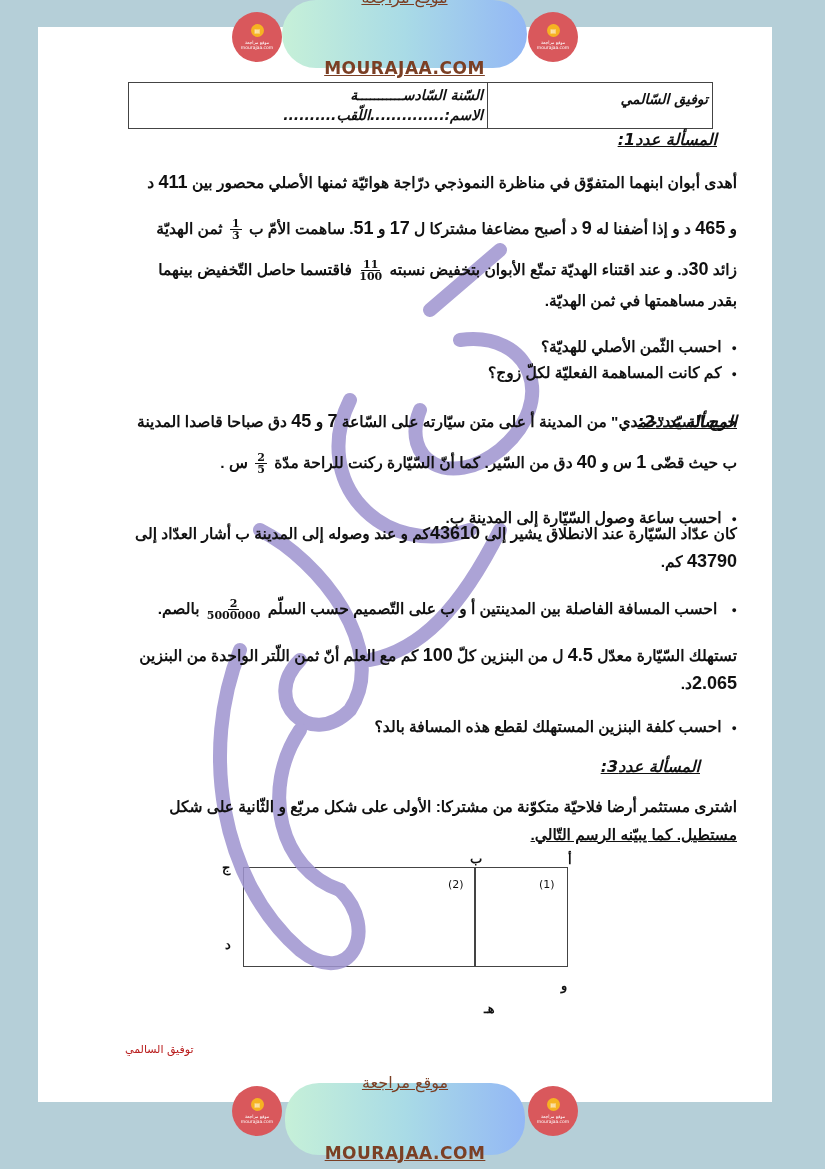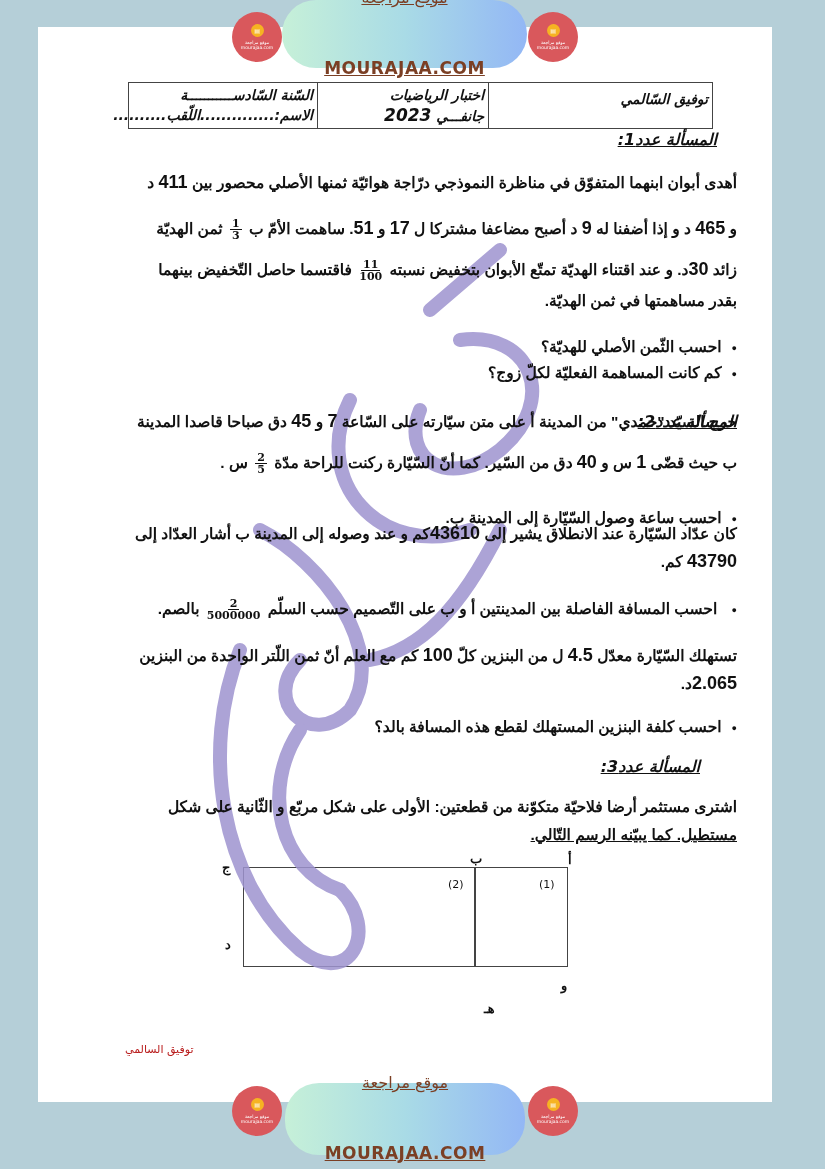--- a/index.html
+++ b/index.html
@@ -95,24 +95,20 @@
   <div class="en">MOURAJAA.COM</div>
 </div>
 <div class="badge" style="left:528px;top:12px;">
   <div class="dot">▤</div>
   <div class="lbl">موقع مراجعة mourajaa.com</div>
 </div>
 
 <div class="hdr">
   <div class="cell c3">
     <div class="t-line" style="padding-top:4px;">توفيق السّالمي</div>
-  </div>
-  <div class="cell c2">
-    <div class="t-line">اختبار الرياضيات</div>
-    <div class="t-line"><span>جانفـــي</span> <span class="year">2023</span></div>
   </div>
   <div class="cell c1">
     <div class="t-line">السّنة السّادســـــــــــة</div>
     <div class="t-line">الاسم:..............اللّقب..........</div>
   </div>
 </div>
 
 <svg class="wm" viewBox="0 0 440 760">
   <g fill="none" stroke="#9e93cf" stroke-width="14" stroke-linecap="round">
     <path d="M230 80 L300 20"></path>
@@ -171,21 +167,21 @@
 </div>
 <div class="txt" style="right:88px;top:645px;">
   <span>تستهلك السّيّارة معدّل </span><span class="num">4.5</span><span> ل من البنزين كلّ </span><span class="num">100</span><span> كم مع العلم أنّ ثمن اللّتر الواحدة من البنزين</span>
 </div>
 <div class="txt" style="right:88px;top:673px;">
   <span class="num">2.065</span><span>د.</span>
 </div>
 <div class="txt bullet" style="right:88px;top:718px;">احسب كلفة البنزين المستهلك لقطع هذه المسافة بالد؟</div>
 
 <div class="title-u" style="right:125px;top:757px;">المسألة عدد3:</div>
-<div class="txt" style="right:88px;top:798px;">اشترى مستثمر أرضا فلاحيّة متكوّنة من  قطعتين: الأولى على شكل مربّع و الثّانية على شكل</div>
+<div class="txt" style="right:88px;top:798px;">اشترى مستثمر أرضا فلاحيّة متكوّنة من  مشتركا: الأولى على شكل مربّع و الثّانية على شكل</div>
 <div class="txt" style="right:88px;top:826px;text-decoration:underline;">مستطيل. كما يبيّنه الرسم التّالي.</div>
 
 <div class="fig">
   <div class="split"></div>
   <div class="fnum" style="left:204px;top:10px;">(2)</div>
   <div class="fnum" style="left:295px;top:10px;">(1)</div>
 </div>
 <div class="flabel" style="left:568px;top:852px;">أ</div>
 <div class="flabel" style="left:470px;top:851px;">ب</div>
 <div class="flabel" style="left:222px;top:860px;">ج</div>

